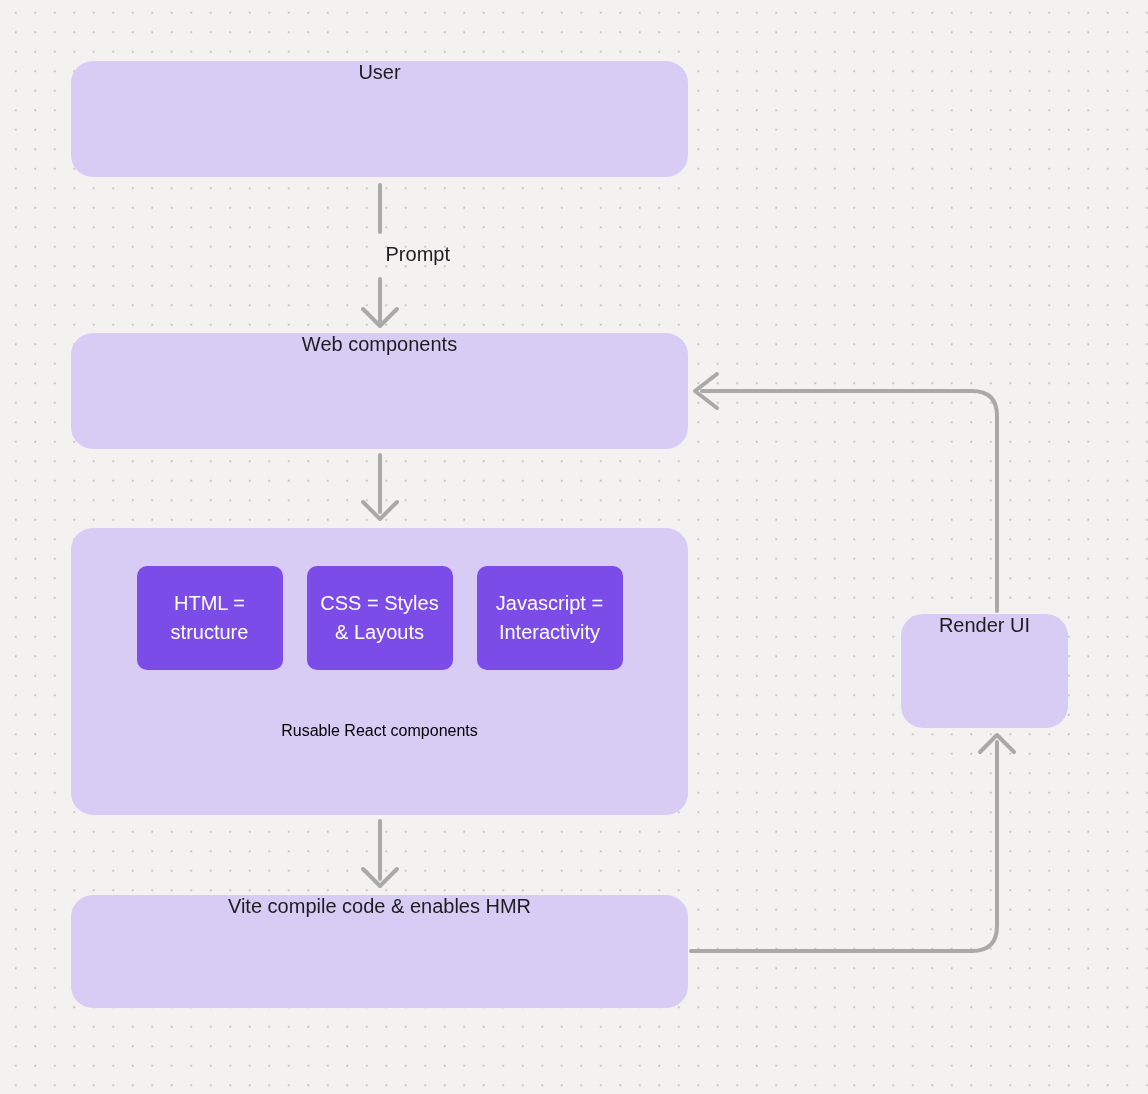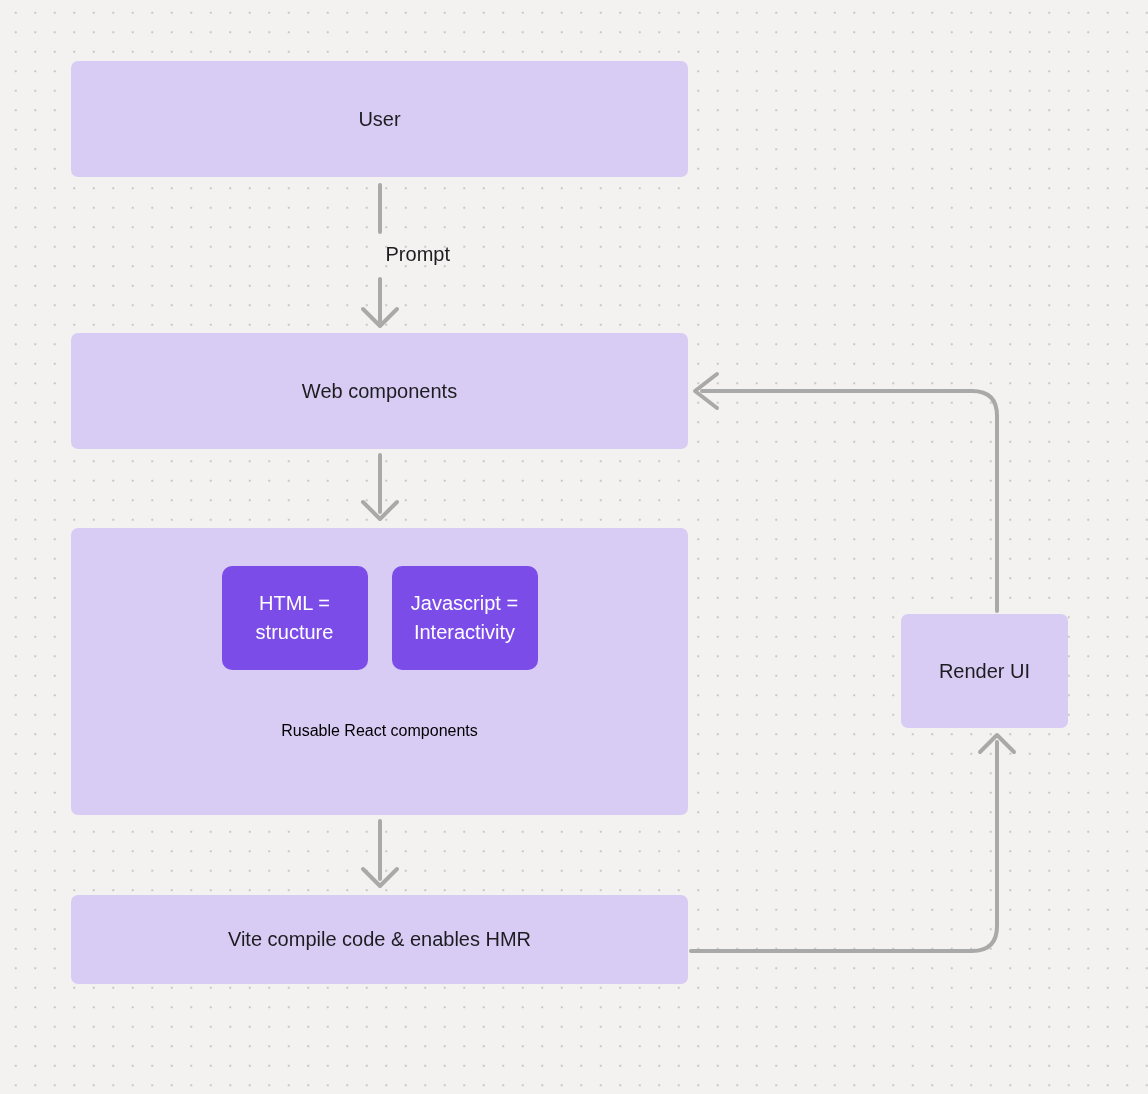--- a/index.html
+++ b/index.html
@@ -13,32 +13,31 @@
     height: 1094px;
     background-color: #f3f2f0;
     background-image: radial-gradient(circle, #c8c6c3 1.15px, rgba(0,0,0,0) 1.3px);
     background-size: 19.5px 19.5px;
     background-position: 6px 3px;
     overflow: hidden;
   }
   .node {
     position: absolute;
     background: #d8ccf4;
-    border-radius: 7px;
+    border-radius: 22px;
     display: flex;
-    align-items: center;
     justify-content: center;
     color: #1d1d21;
     font-size: 20px;
     text-align: center;
   }
   .node-user          { left: 71px;  top: 61px;  width: 617px; height: 116px; }
   .node-web-app       { left: 71px;  top: 333px; width: 617px; height: 116px; }
   .node-group         { left: 71px;  top: 528px; width: 617px; height: 287px; display: block; }
-  .node-vite          { left: 71px;  top: 895px; width: 617px; height: 89px; }
+  .node-vite          { left: 71px;  top: 895px; width: 617px; height: 113px; }
   .node-render-ui     { left: 901px; top: 614px; width: 167px; height: 114px; }
 
   .group-row {
     position: absolute;
     left: 0; right: 0; top: 38px;
     display: flex;
     justify-content: center;
     gap: 24px;
   }
   .child-node {
@@ -94,20 +93,23 @@
   <div class="node node-web-app">
     <span>Web components</span>
   </div>
 
   <div class="node node-group">
     <div class="group-row">
       <div class="child-node">
         <span>HTML = structure</span>
       </div>
       <div class="child-node">
+        <span>CSS = Styles &amp; Layouts</span>
+      </div>
+      <div class="child-node">
         <span>Javascript = Interactivity</span>
       </div>
     </div>
     <div class="group-label">Rusable React components</div>
   </div>
 
   <div class="node node-vite">
     <span>Vite compile code &amp; enables HMR</span>
   </div>
 

